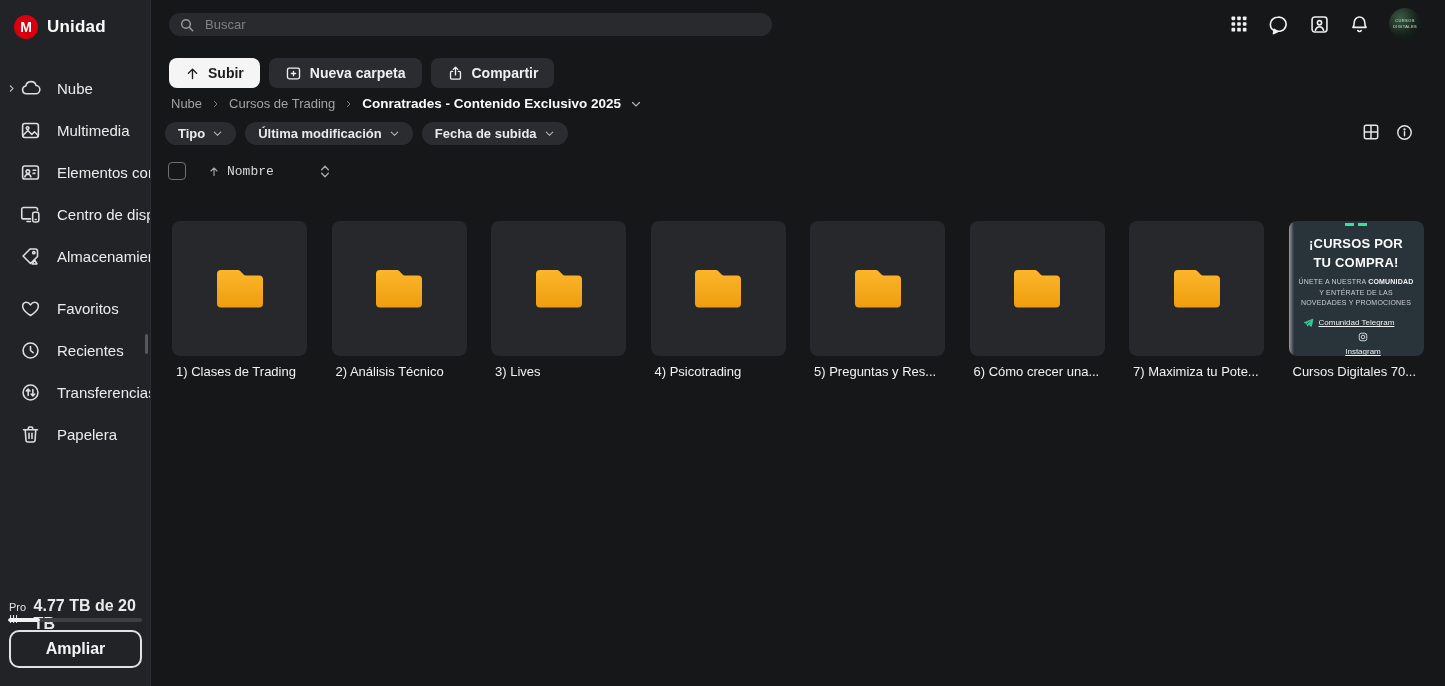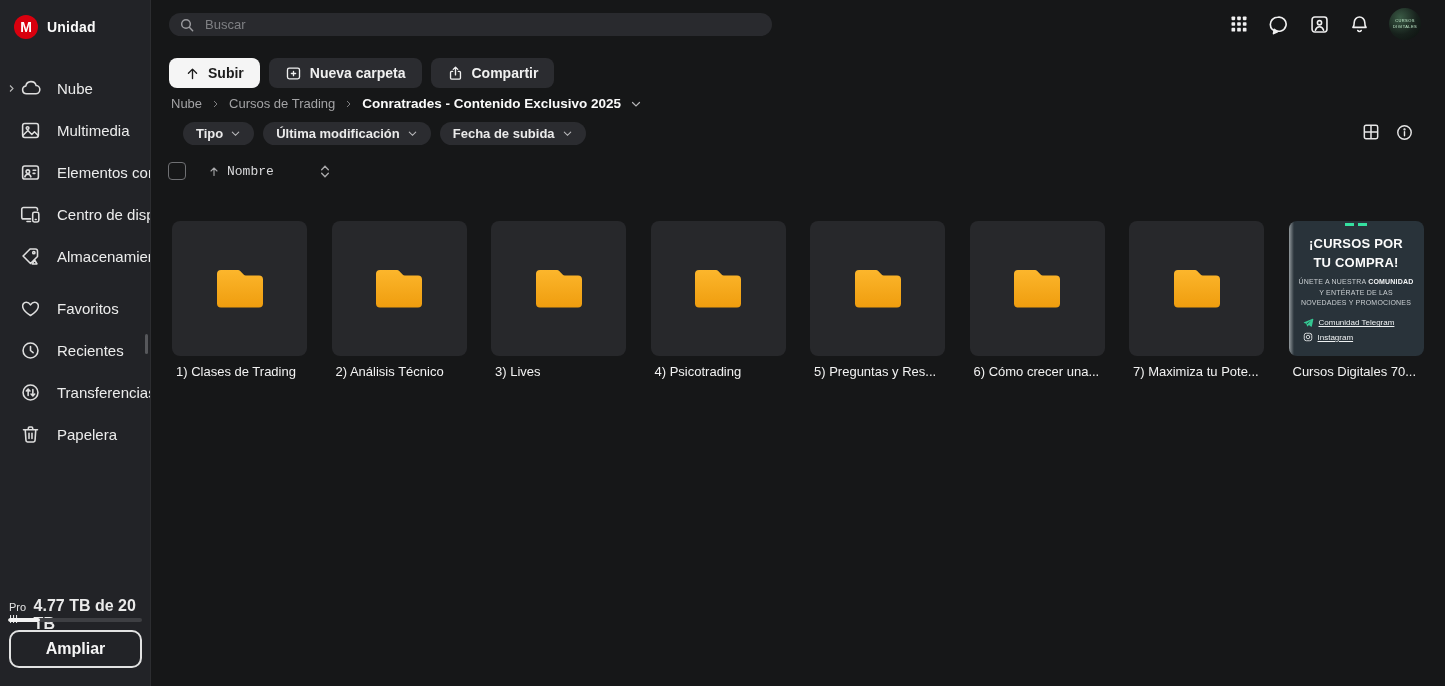--- a/index.html
+++ b/index.html
@@ -15,21 +15,21 @@
   .sidebar {
     position:absolute; left:0; top:0; width:151px; height:686px;
     background:#222327; border-right:1px solid #2c2d30;
   }
   .logo-row { display:flex; align-items:center; gap:9px; padding:15px 0 0 14px; }
   .logo-badge {
     width:24px; height:24px; border-radius:50%; background:#d9000e;
     color:#fff; font-weight:bold; font-size:14px;
     display:flex; align-items:center; justify-content:center;
   }
-  .brand { font-size:14px; font-weight:bold; color:#fafafa; letter-spacing:.2px; }
+  .brand { font-size:17px; font-weight:bold; color:#fafafa; letter-spacing:.2px; }
   .nav { margin-top:28px; }
   .nav-item {
     position:relative; display:flex; align-items:center; height:42px;
     padding-left:20px; gap:16px; cursor:pointer;
     white-space:nowrap; overflow:hidden;
   }
   .nav-item .chev { position:absolute; left:7px; top:17px; color:#b9b9b9; }
   .nav-item .nicon { width:21px; height:21px; color:#dedede; flex:0 0 auto; }
   .nav-item .nlabel { font-size:15px; color:#ececec; }
   .nav-gap { height:10px; }
@@ -96,21 +96,21 @@
 
   .breadcrumb {
     position:absolute; left:19px; top:96px;
     display:flex; align-items:center; gap:9px; font-size:13px;
   }
   .crumb { color:#a3a3a5; cursor:pointer; }
   .crumb-sep { color:#8a8a8c; display:flex; }
   .crumb-current { color:#fbfbfb; font-weight:bold; font-size:13.5px; cursor:pointer; }
   .crumb-caret { color:#b5b5b7; display:flex; cursor:pointer; }
 
-  .chips { position:absolute; left:31px; top:122px; display:flex; gap:9px; }
+  .chips { position:absolute; left:13px; top:122px; display:flex; gap:9px; }
   .chip {
     height:23px; border-radius:12px; background:#2b2c30; border:none; cursor:pointer;
     display:flex; align-items:center; gap:7px; padding:0 13px;
     color:#eaeaea; font-size:13px; font-weight:bold; font-family:"Liberation Sans", sans-serif;
   }
   .chip svg { color:#b9b9bb; }
 
   .view-icons { position:absolute; right:31px; top:122px; display:flex; gap:14px; align-items:center; }
   .view-icons .vico { color:#e6e6e6; cursor:pointer; }
 
@@ -142,21 +142,21 @@
   .thumb-card::before {
     content:""; position:absolute; left:0; top:0; bottom:0; width:5px;
     background:linear-gradient(to right, rgba(235,240,240,.55), rgba(235,240,240,0));
   }
   .thumb-topfrag { display:flex; gap:4px; justify-content:center; margin-top:2px; }
   .thumb-topfrag i { display:block; width:9px; height:3px; background:#35e0a0; }
   .thumb-title { margin-top:9px; text-align:center; font-size:13px; font-weight:bold; color:#fbfbfb; line-height:1.45; letter-spacing:.2px; }
   .thumb-body { margin:4px 8px 0; text-align:center; font-size:7px; color:#c9ced1; line-height:1.55; letter-spacing:.2px; }
   .thumb-body b { color:#f2f4f5; }
   .thumb-link-row { display:flex; align-items:center; gap:5px; margin:8px 0 0 14px; }
-  .thumb-link-row.second { margin-top:4px; }
+  .thumb-link-row.second { margin-top:4px;flex-direction:column; }
   .thumb-link { font-size:8px; color:#eef1f2; text-decoration:underline; }
   .tg-icon { color:#35c792; }
   .ig-icon { color:#dfe3e4; }
 
   .iconbtn { background:none; border:none; padding:0; cursor:pointer; color:inherit; }
 </style>
 </head>
 <body>
 
 <aside class="sidebar">

